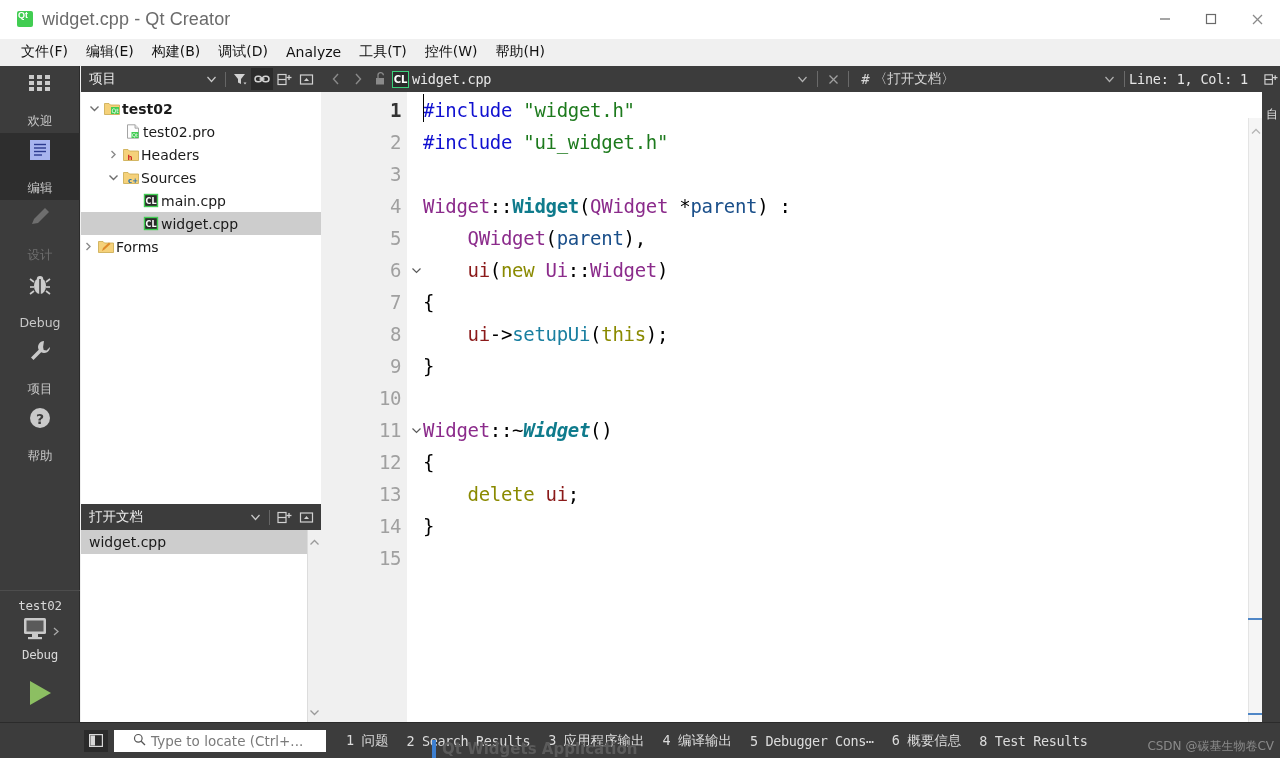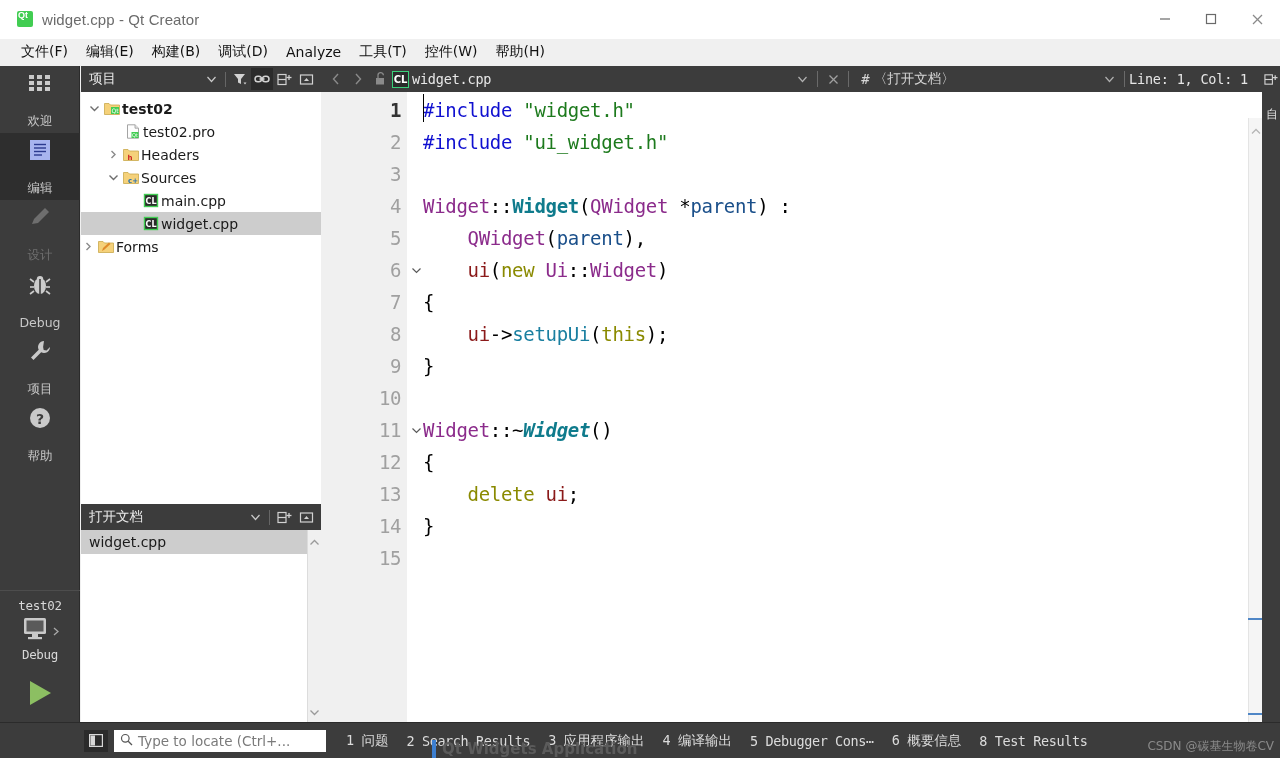--- a/index.html
+++ b/index.html
@@ -26,21 +26,21 @@
     width: 16px; height: 16px; margin-left: 17px; margin-right: 9px;
     background: #41cd52; border-radius: 2px;
     position: relative; flex: none;
   }
   .tb-icon::after {
     content: "Qt"; position: absolute; left: 1px; top: -1px;
     font-size: 9px; color: #ffffff; font-weight: bold;
     font-family: "Liberation Sans", sans-serif;
   }
   .tb-title {
-    font-size: 15px; color: #6b6b6b; letter-spacing: 0.1px;
+    font-size: 18px; color: #6b6b6b; letter-spacing: 0.1px;
     white-space: nowrap;
   }
   .tb-buttons {
     margin-left: auto; display: flex; height: 39px;
   }
   .tb-btn {
     width: 46px; height: 39px; display: flex;
     align-items: center; justify-content: center;
   }
   .tb-btn svg { display: block; }
@@ -258,21 +258,21 @@
     background: #3c3c3c; display: flex; align-items: center;
     border-top: 1px solid #2b2b2b;
   }
   .sb-togglebtn {
     width: 24px; height: 22px; margin-left: 84px;
     background: #2b2b2b; display:flex; align-items:center; justify-content:center;
     flex: none;
   }
   .locator {
     width: 212px; height: 22px; background: #ffffff; margin-left: 6px;
-    display: flex; align-items: center; padding-left: 6px; flex: none;
+    display: flex; align-items: center; padding-left: 19px; flex: none;
   }
   .locator-ph {
     font-size: 13.5px; color: #7a7a7a; margin-left: 5px; white-space: nowrap;
     font-family: "DejaVu Sans", sans-serif;
   }
   .out-panes { display: flex; align-items: center; margin-left: 20px; }
   .out-pane {
     font-size: 13.5px; color: #dcdcdc; margin-right: 18px; white-space: nowrap;
     font-family: "DejaVu Sans Mono", monospace; letter-spacing: -0.4px;
   }

